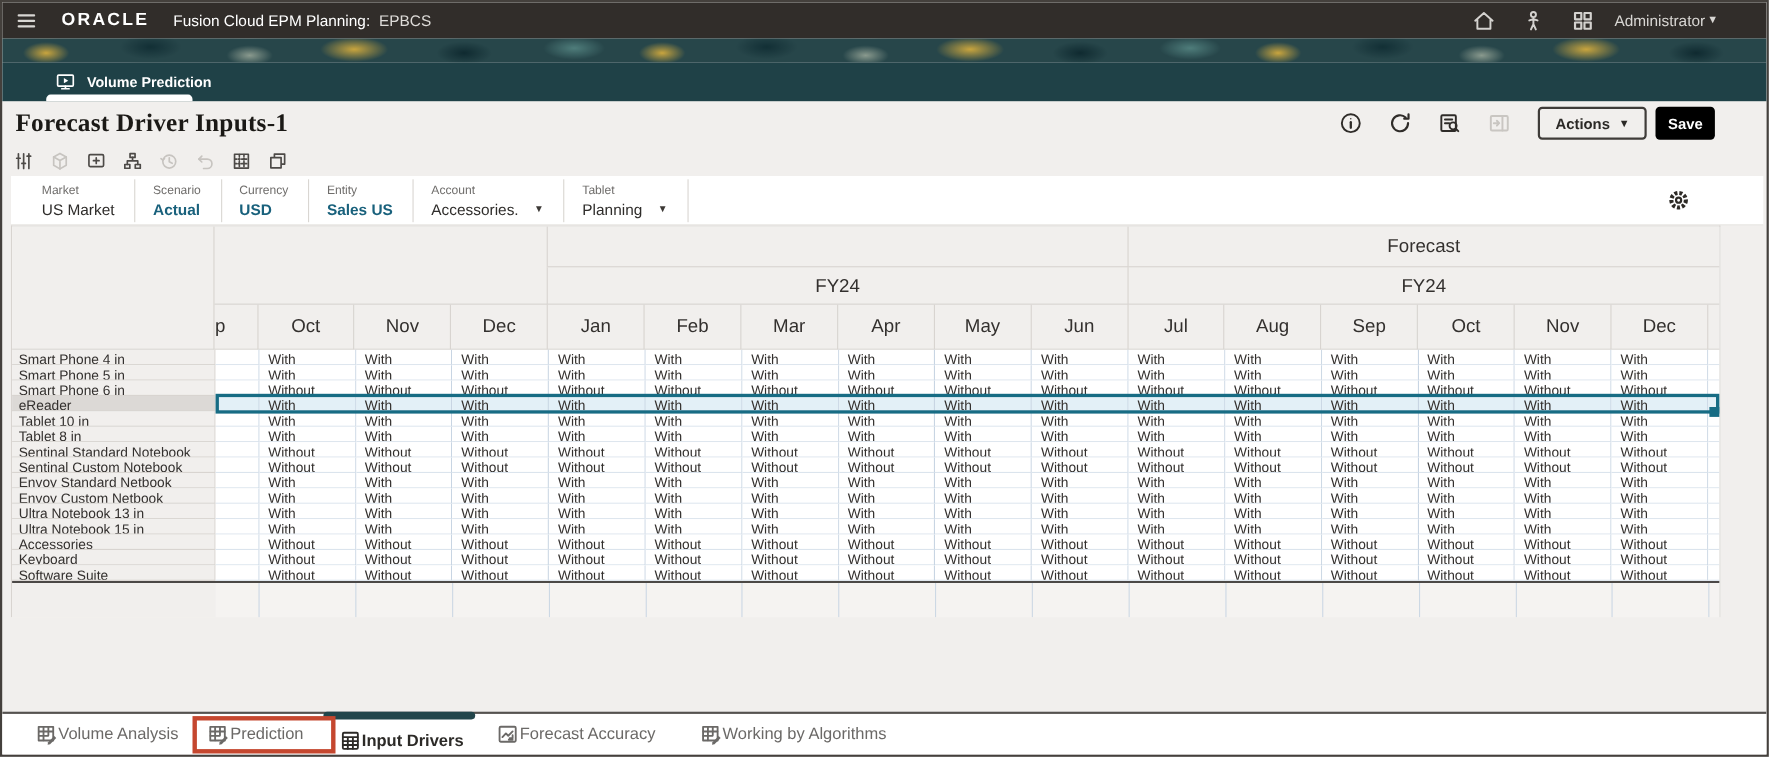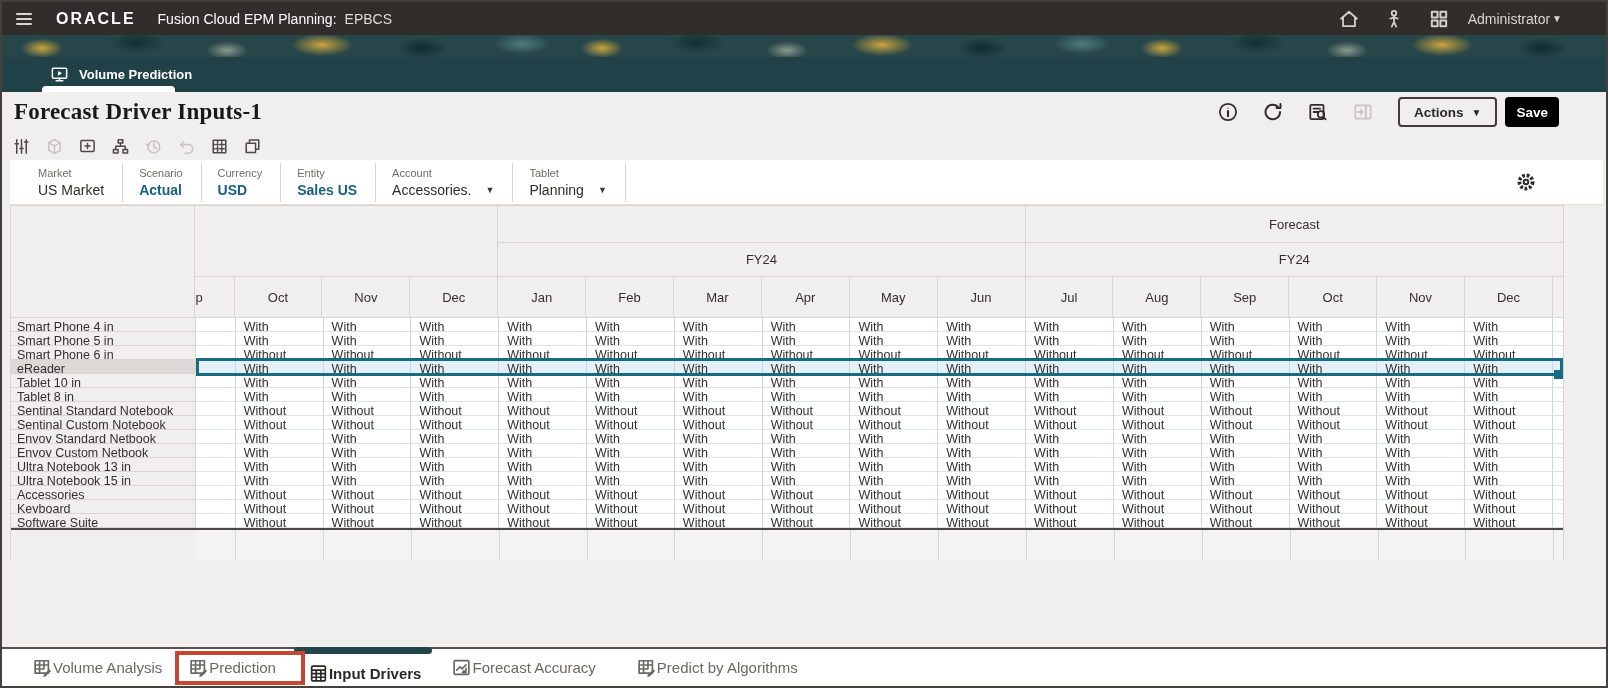--- a/index.html
+++ b/index.html
@@ -61,21 +61,21 @@
   .pov-value.link { color:#19617c; font-weight:bold; }
   .pov-caret { font-size:9px; color:#3c3936; cursor:pointer; }
   .pov-gear { position:absolute; right:66px; top:11px; width:22px; height:22px; color:#2e2b27; cursor:pointer; }
 
   
   .grid { margin-left:8px; width:1554px; border:1px solid #d8d4d0; border-bottom:none; background:#fff; position:relative; }
   .g-head { display:flex; background:#f1efed; }
   .head-corner { width:185px; height:112px; border-right:1px solid #d8d4d0; border-bottom:1px solid #d8d4d0; }
   .head-right { flex:1; }
   .h-row { display:flex; }
-  .hcell { border-right:1px solid #d8d4d0; border-bottom:1px solid #d8d4d0; font-size:13px; color:#33302e; display:flex; align-items:center; justify-content:center; }
+  .hcell { border-right:1px solid #d8d4d0; border-bottom:1px solid #d8d4d0; font-size:17px; color:#33302e; display:flex; align-items:center; justify-content:center; }
   .h1 .hcell, .h2 .hcell { height:37px; }
   .h2 .hcell { height:34px; }
   .h1 .nb { border-bottom:none; }
   .h3 .hcell { height:41px; }
   .hcell.last { border-right:none; }
   .c-partialh { width:40px; justify-content:flex-start; padding-left:1px; }
   .c-mh { width:87.9px; }
   .c-rph { width:10px; }
   .g-row { display:flex; position:relative; height:14px; }
   .c-label { width:185px; background:#f1efed; border-right:1px solid #d8d4d0; border-bottom:1px solid #d8d4d0; font-size:12.5px; color:#33302e; line-height:18.5px; padding-left:6px; white-space:nowrap; overflow:hidden; cursor:default; }
@@ -645,17 +645,17 @@
             <path d="M14.3 10.8v2.6h-2.6M11 14.8h3.3"></path>
           </svg></span>
         <span>Forecast Accuracy</span>
       </div>
       <div class="btab" style="margin-left: 40px;">
         <span class="bicon"><svg viewBox="0 0 20 20" width="100%" height="100%" fill="none" stroke="currentColor" stroke-width="1.6" stroke-linecap="round" stroke-linejoin="round">
             <rect x="3" y="3.6" width="12.6" height="11.8"></rect>
             <path d="M7.2 3.8v11.4M11.4 3.8v7M3.2 7.6h12.2M3.2 11.4h8"></path>
             <path fill="currentColor" stroke="none" d="M11.2 16.9l5.3-5.3 1.7 1.7-5.3 5.3-2.2.5z"></path>
           </svg></span>
-        <span>Predict by Algorithms</span>
+        <span>Working by Algorithms</span>
       </div>
     </div>
 
 </div>
 
 </body></html>

